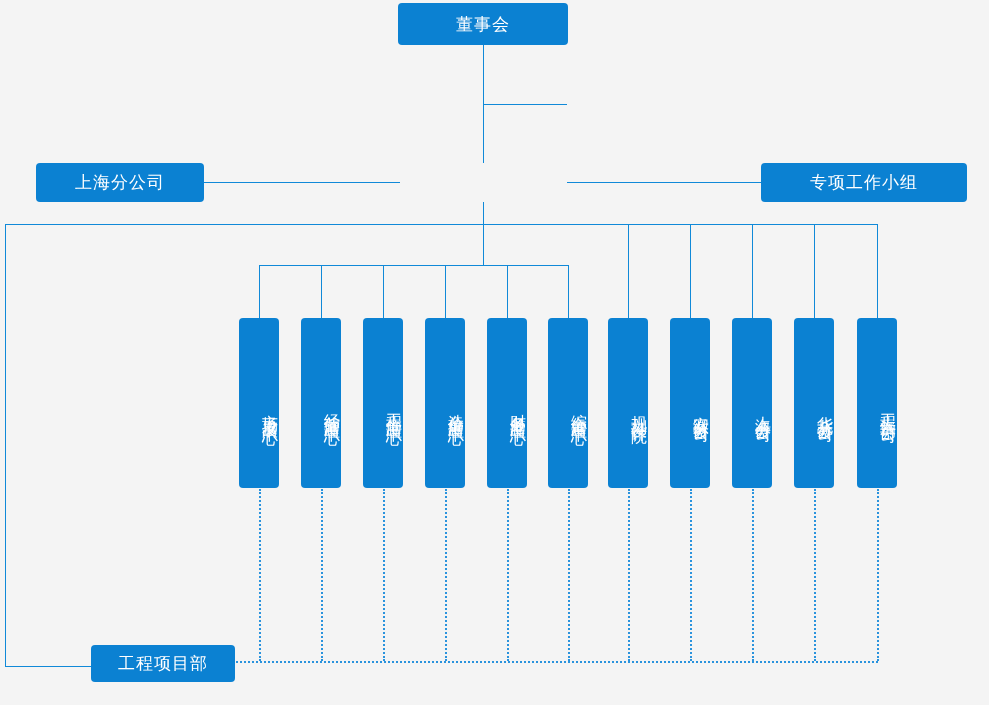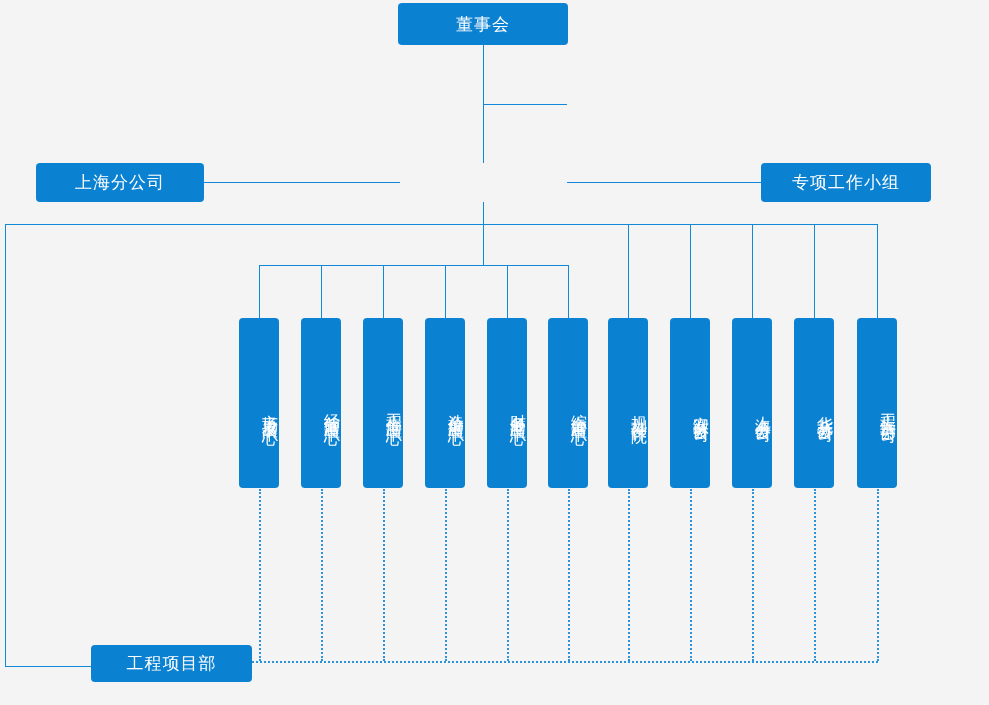--- a/index.html
+++ b/index.html
@@ -117,23 +117,23 @@
   <div class="dline v" style="left:752px; top:489px; height:172px;"></div>
   <div class="dline v" style="left:814px; top:489px; height:172px;"></div>
   <div class="dline v" style="left:877px; top:489px; height:172px;"></div>
 
   <div class="node horiz" style="left:398px; top:3px; width:170px; height:42px;">董事会</div>
 
 
   <div class="node horiz" style="left:36px; top:163px; width:168px; height:39px;">上海分公司</div>
 
 
-  <div class="node horiz" style="left:761px; top:163px; width:170px; height:39px;">专项工作小组</div>
+  <div class="node horiz" style="left:761px; top:163px; width:206px; height:39px;">专项工作小组</div>
 
-  <div class="node horiz" style="left:91px; top:645px; width:161px; height:37px;">工程项目部</div>
+  <div class="node horiz" style="left:91px; top:645px; width:144px; height:37px;">工程项目部</div>
 
   <div class="node vert" style="left:239px; top:318px; width:40px; height:170px;">市场发展中心</div>
 
   <div class="node vert" style="left:301px; top:318px; width:40px; height:170px;">经营管理中心</div>
 
   <div class="node vert" style="left:363px; top:318px; width:40px; height:170px;">工程管理中心</div>
 
   <div class="node vert" style="left:425px; top:318px; width:40px; height:170px;">造价管理中心</div>
 
   <div class="node vert" style="left:487px; top:318px; width:40px; height:170px;">财务管理中心</div>

